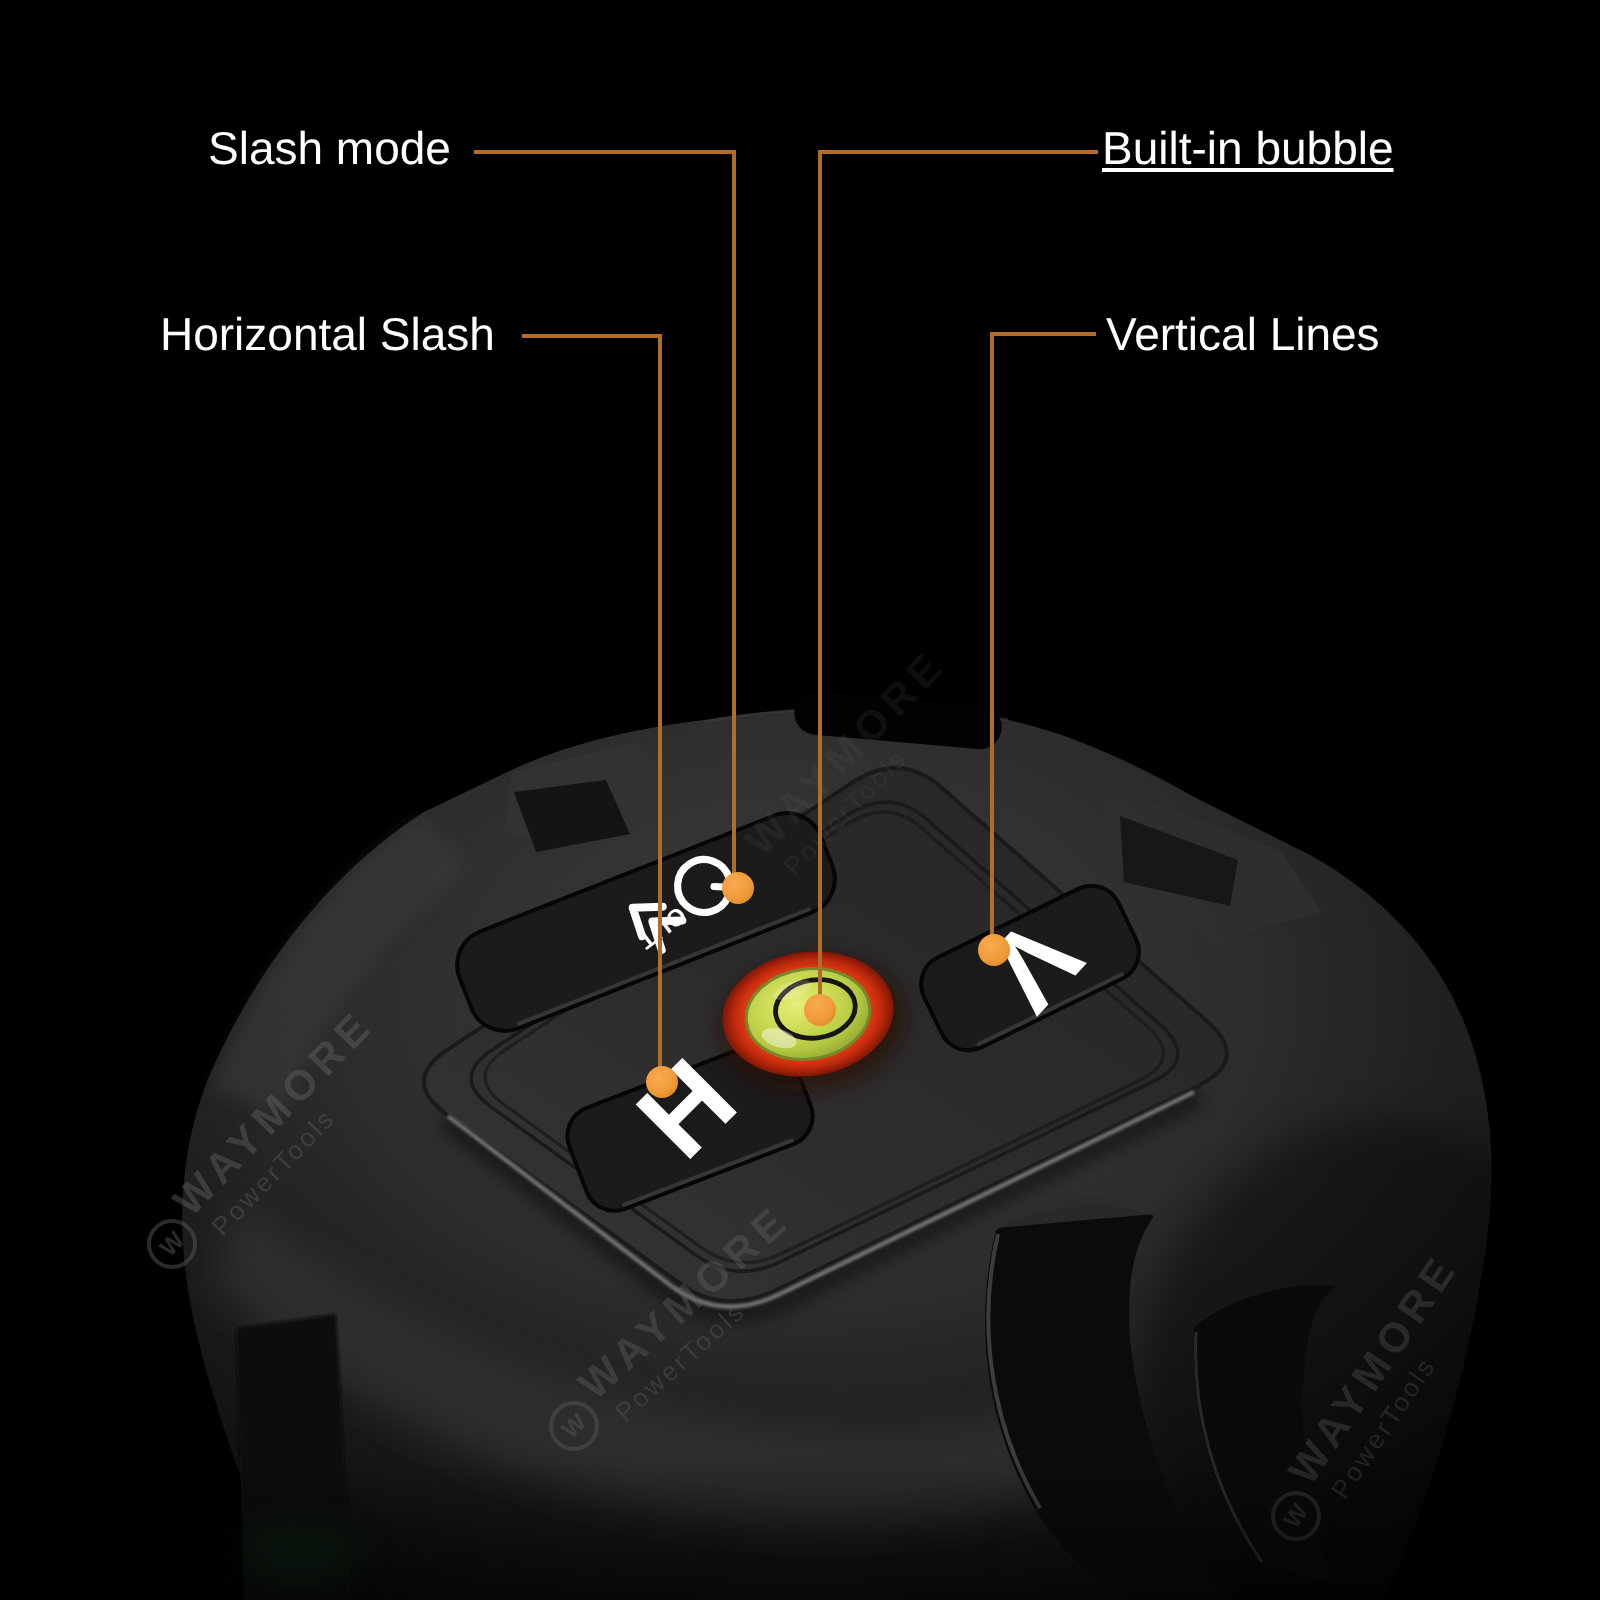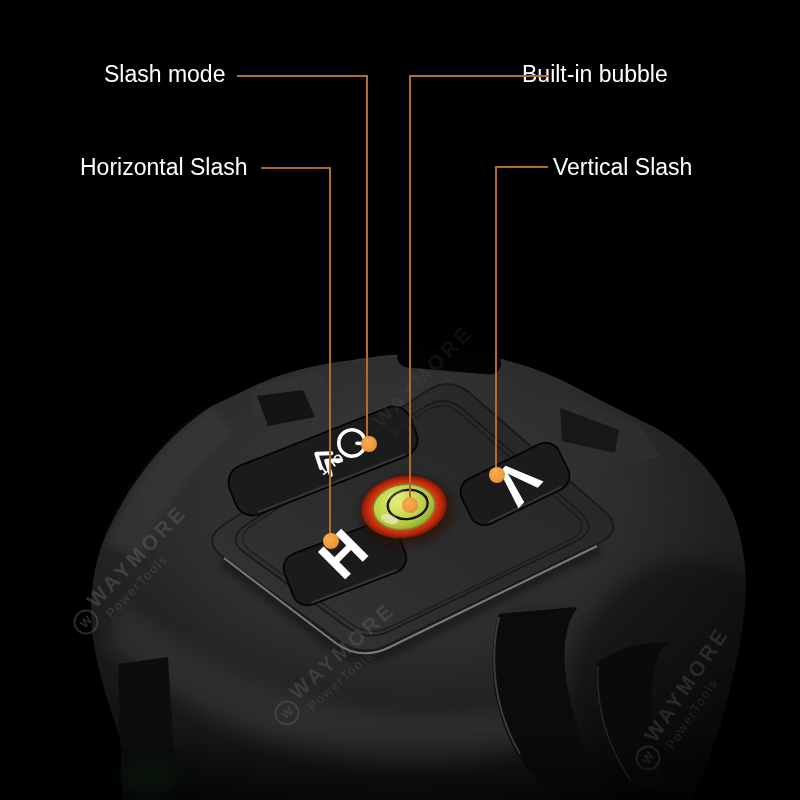--- a/index.html
+++ b/index.html
@@ -162,23 +162,23 @@
       <g transform="translate(372,442) rotate(-46)" opacity="0.14">
         <text x="16" y="-2" font-size="21" font-weight="bold" letter-spacing="3.5">WAYMORE</text>
         <text x="20" y="16" font-size="13" letter-spacing="1.5">PowerTools</text>
       </g>
     </g>
 
     <rect x="0" y="730" width="800" height="70" fill="url(#fadeGrad)" opacity="0.6"></rect>
   </svg>
 
   <div class="lbl" style="left:104px;top:61px;">Slash mode</div>
-  <div class="lbl" style="left:522px;top:61px;">Built-in bubble</div>
+  <div class="lbl" style="left:551px;top:61px;text-decoration:underline;">Built-in bubble</div>
   <div class="lbl" style="left:80px;top:154px;">Horizontal Slash</div>
-  <div class="lbl" style="left:553px;top:154px;">Vertical Slash</div>
+  <div class="lbl" style="left:553px;top:154px;">Vertical Lines</div>
 
   <div class="cl" style="left:237px;top:75px;width:131px;height:2px;"></div>
   <div class="cl" style="left:366px;top:75px;width:2px;height:369px;"></div>
 
   <div class="cl" style="left:409px;top:75px;width:140px;height:2px;"></div>
   <div class="cl" style="left:409px;top:75px;width:2px;height:430px;"></div>
 
   <div class="cl" style="left:261px;top:167px;width:69px;height:2px;"></div>
   <div class="cl" style="left:329px;top:167px;width:2px;height:374px;"></div>
 

